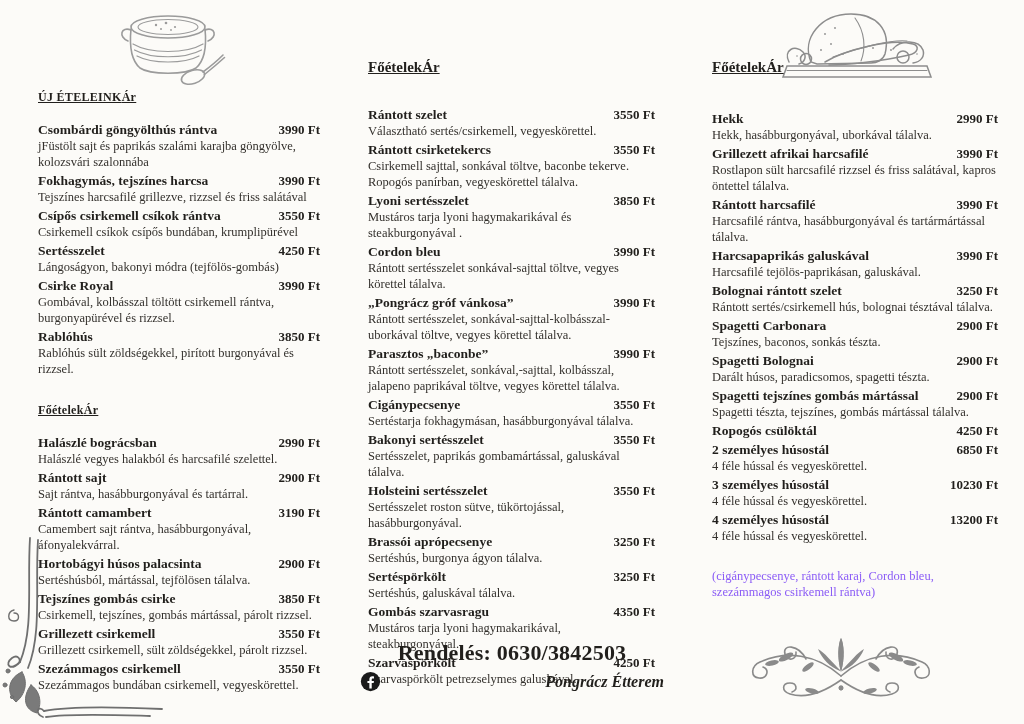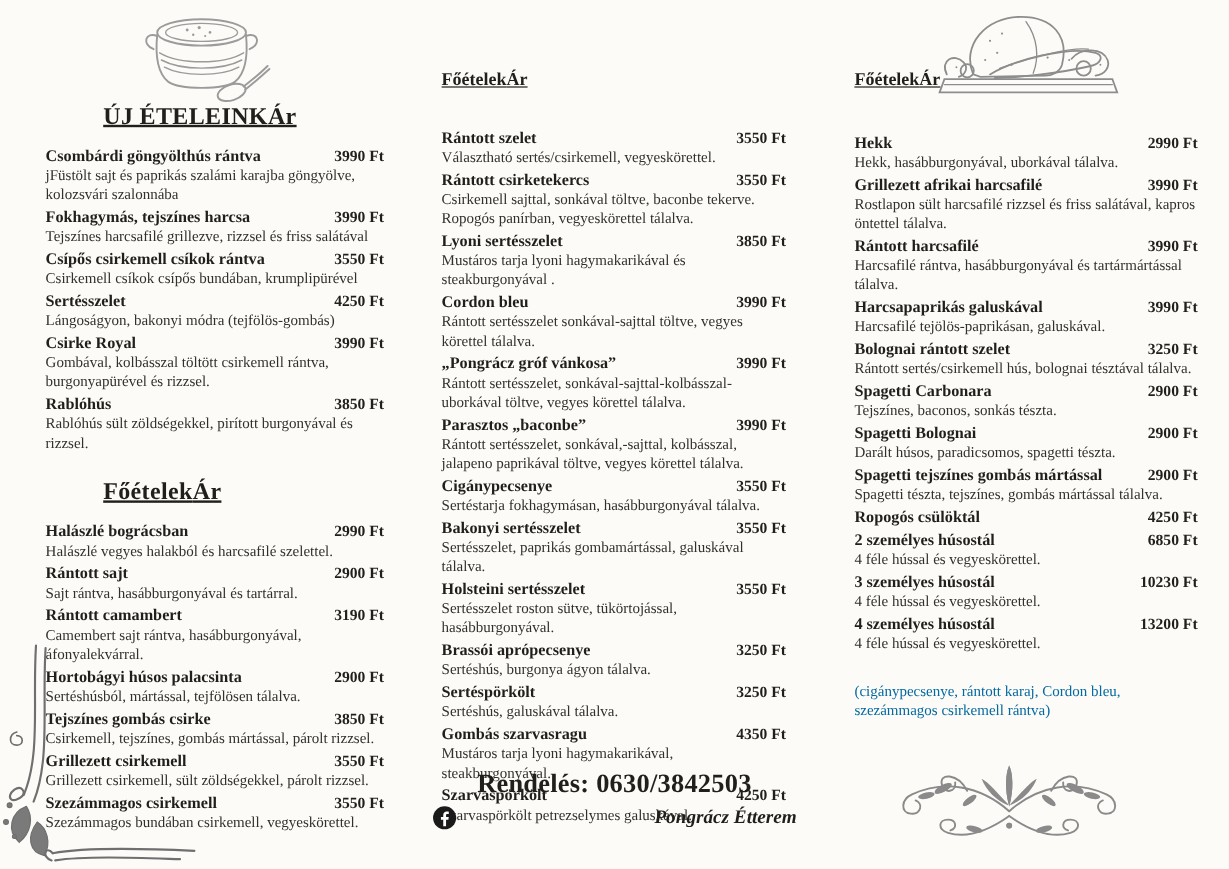--- a/index.html
+++ b/index.html
@@ -9,29 +9,29 @@
     background:#fcfbf8;color:#211f1c;
     font-family:"Liberation Serif","DejaVu Serif",serif;
   }
   .col{position:absolute;}
   .col1{left:38px;top:88px;width:282px;}
   .col2{left:368px;top:58px;width:287px;}
   .col3{left:712px;top:58px;width:286px;}
   .sec + .sec{margin-top:24px;}
   .sec-head{display:flex;align-items:baseline;
     font-weight:bold;font-size:15px;line-height:18px;text-decoration:underline;}
-  .col1 .sec-head{margin-bottom:15px;font-size:20px;letter-spacing:.3px;margin-left:48px;}
+  .col1 .sec-head{margin-bottom:15px;font-size:12px;letter-spacing:.3px;}
   .col2 .sec-head{margin-bottom:30px;}
   .col3 .sec-head{margin-bottom:34px;}
   .item{margin-bottom:2px;}
   .row{display:flex;justify-content:space-between;align-items:baseline;text-align:right;}
   .nm{font-weight:bold;font-size:13.5px;line-height:17px;padding-right:8px;}
   .pr{font-weight:bold;font-size:13px;white-space:nowrap;}
   .ds{font-size:12.5px;line-height:16px;color:#33302c;}
-  .note{font-size:12.5px;line-height:16px;color:#0369a1;margin-top:24px;}
+  .note{font-size:12.5px;line-height:16px;color:#8b5cf6;margin-top:24px;}
   .footer{position:absolute;left:360px;top:640px;width:304px;text-align:center;}
   .order{font-weight:bold;font-size:22px;line-height:26px;letter-spacing:.2px;}
   .fb{display:flex;align-items:center;justify-content:space-between;gap:7px;margin-top:5px;font-style:italic;}
   .fb-label{font-weight:bold;font-size:16px;}
   .sketch{position:absolute;}
   .soup{left:110px;top:4px;}
   .platter{left:773px;top:4px;}
   .corner{left:0px;top:536px;}
   .ornament{left:716px;top:636px;}
 </style>

